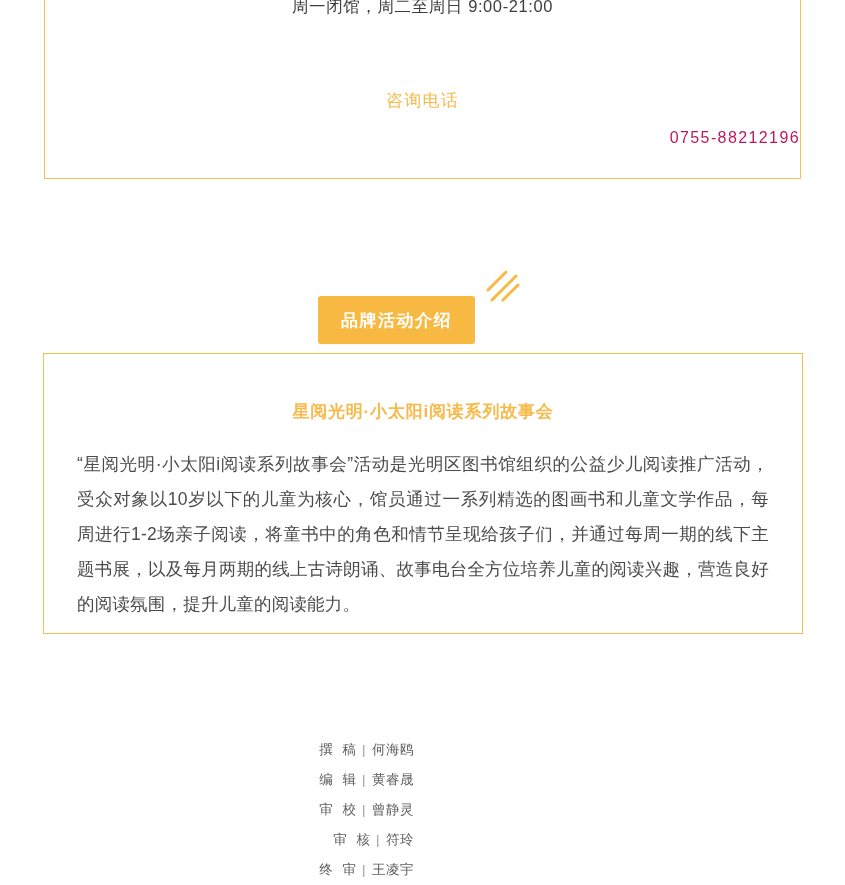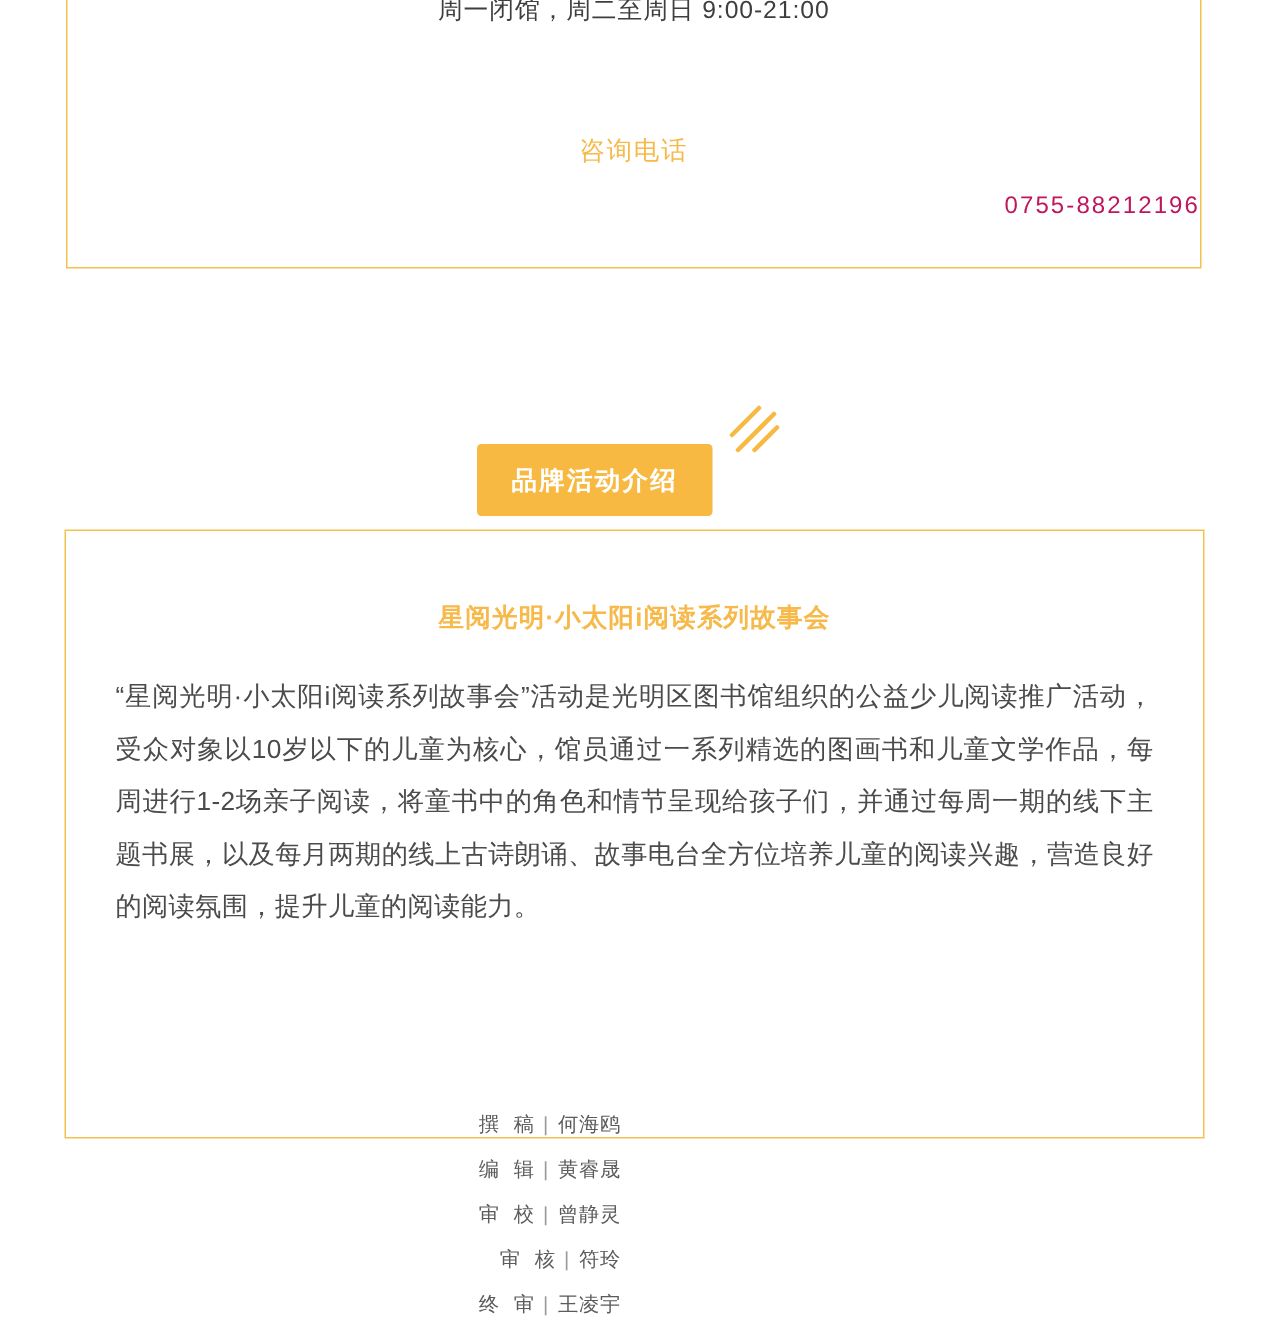--- a/index.html
+++ b/index.html
@@ -100,21 +100,21 @@
     width: 40px;
     height: 36px;
   }
 
   
   .article-box {
     position: absolute;
     left: 43px;
     top: 353px;
     width: 760px;
-    height: 406px;
+    height: 281px;
     border: 1px solid #f2c14e;
     box-sizing: border-box;
     background: #ffffff;
   }
   .article-title {
     position: absolute;
     left: 0;
     right: 0;
     top: 46px;
     text-align: center;

